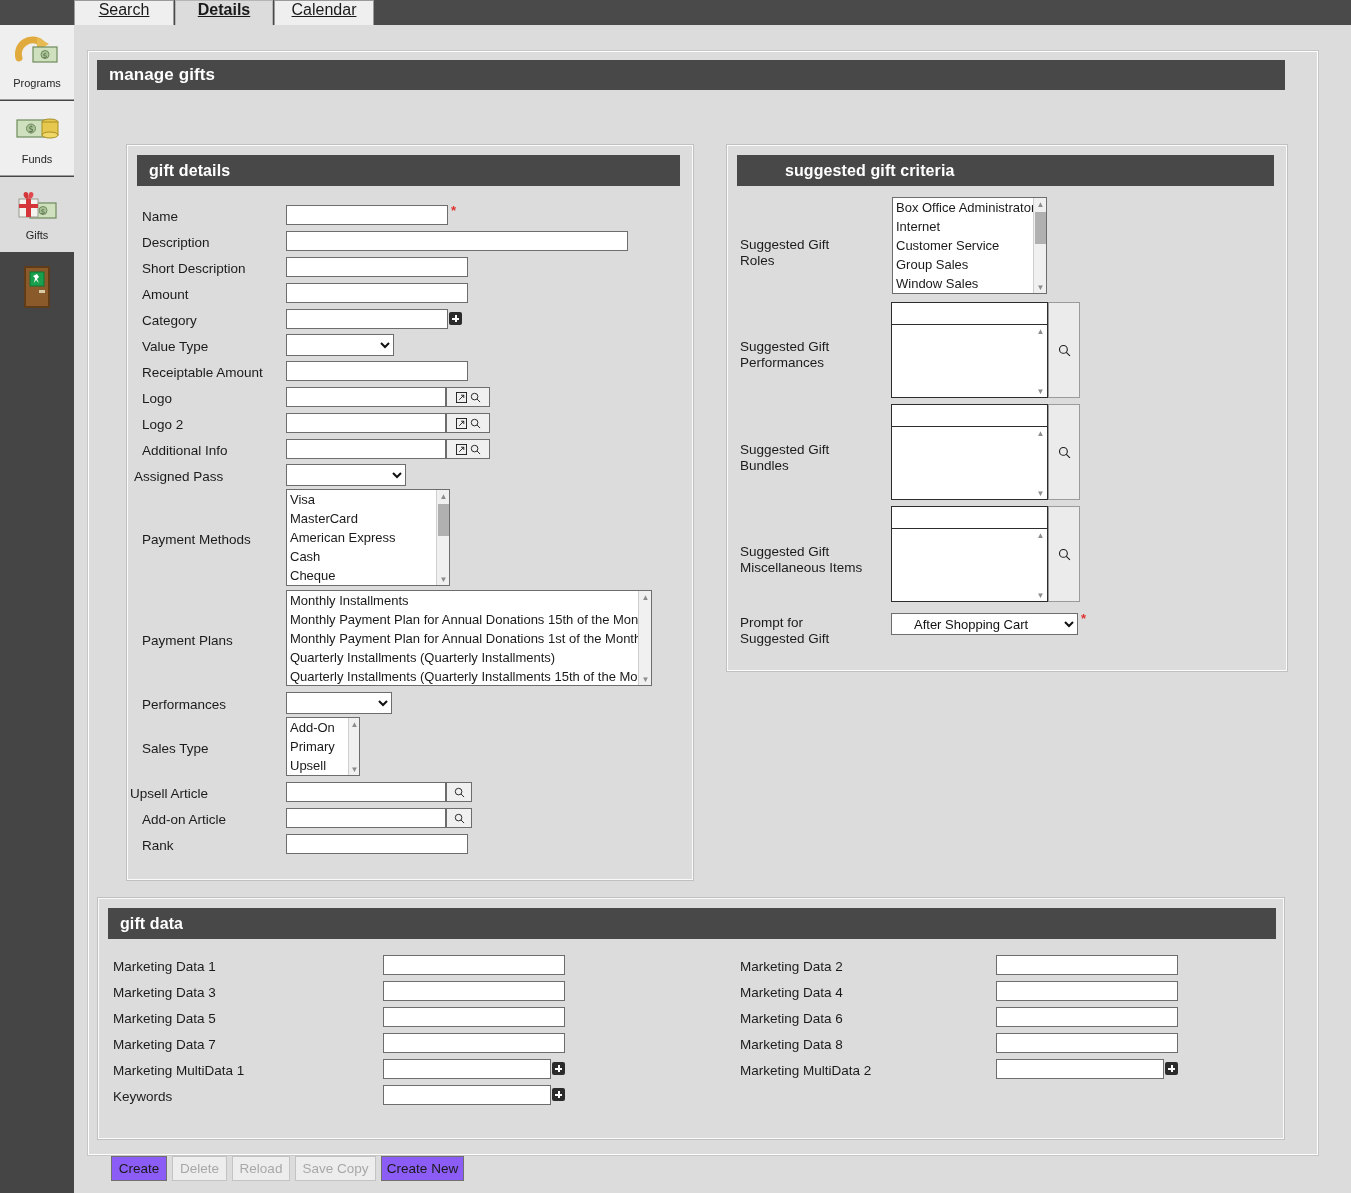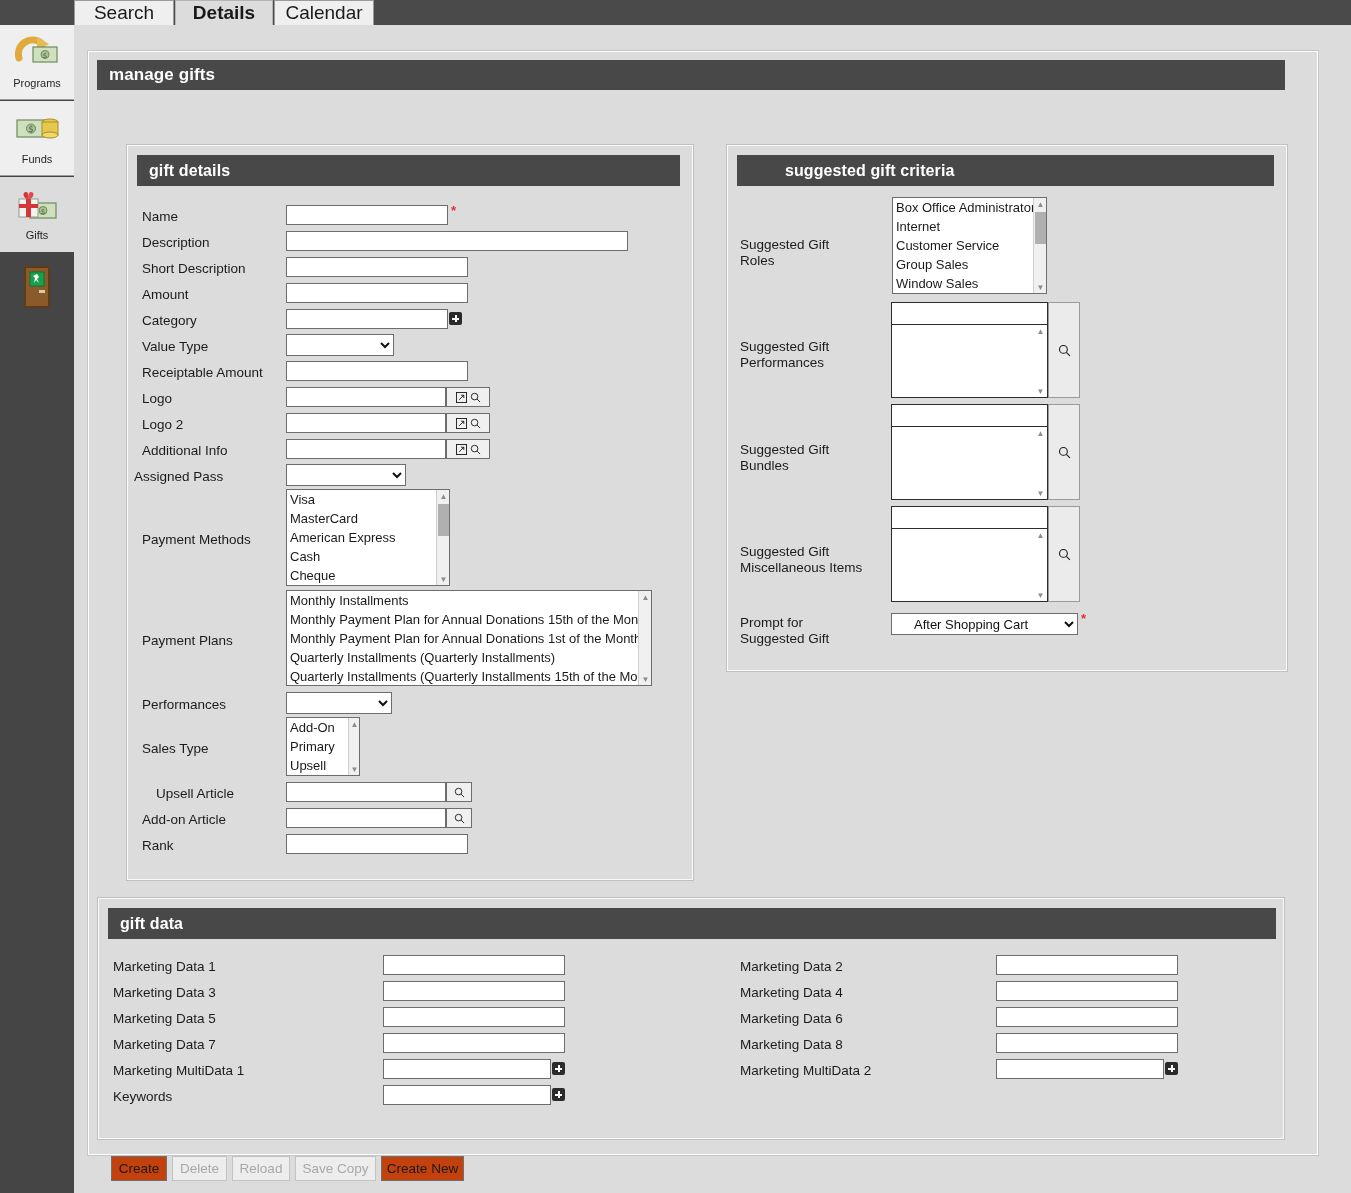--- a/index.html
+++ b/index.html
@@ -17,23 +17,24 @@
   
   #tabstrip {
     position: absolute; left: 0; top: 0; width: 1351px; height: 25px;
     background: #4a4a4a;
   }
   .tab {
     position: absolute; top: 0; height: 25px;
     background: #efefef;
     border: 1px solid #9a9a9a;
     border-bottom: none;
-    display: flex; align-items: center; justify-content: center;
-    font-size: 19px; color: #1a1a1a;
+    display: flex; justify-content: center;
+    font-size: 16px; color: #1a1a1a;
     cursor: pointer;
+    text-decoration: underline;
   }
   .tab.active {
     background: #dcdcdc;
     font-weight: bold;
     border-color: #b5b5b5;
   }
 
   
   #rail {
     position: absolute; left: 0; top: 25px; width: 74px; height: 1168px;
@@ -187,21 +188,21 @@
     position: absolute; top: 0;
     background: #ebebeb; border: 1px solid #9a9a9a;
     display: flex; align-items: center; justify-content: center;
     cursor: pointer;
   }
 
   
   .btn {
     position: absolute;
     height: 25px;
-    background: #c2410c;
+    background: #8b5cf6;
     border: 1px solid #707070;
     font-family: "Liberation Sans", sans-serif;
     font-size: 13.5px;
     color: #1a1a1a;
     cursor: pointer;
     display: flex; align-items: center; justify-content: center;
   }
   .btn.dis {
     color: #a8a8a8;
     border-color: #c3c3c3;
@@ -303,21 +304,21 @@
       <div class="lbl" style="left:15px; top:194px;">Value Type</div>
       <div class="lbl" style="left:15px; top:220px;">Receiptable Amount</div>
       <div class="lbl" style="left:15px; top:246px;">Logo</div>
       <div class="lbl" style="left:15px; top:272px;">Logo 2</div>
       <div class="lbl" style="left:15px; top:298px;">Additional Info</div>
       <div class="lbl" style="left:7px; top:324px;">Assigned Pass</div>
       <div class="lbl" style="left:15px; top:387px;">Payment Methods</div>
       <div class="lbl" style="left:15px; top:488px;">Payment Plans</div>
       <div class="lbl" style="left:15px; top:552px;">Performances</div>
       <div class="lbl" style="left:15px; top:596px;">Sales Type</div>
-      <div class="lbl" style="left:29px; top:641px;">Upsell Article</div>
+      <div class="lbl" style="left:3px; top:641px;">Upsell Article</div>
       <div class="lbl" style="left:15px; top:667px;">Add-on Article</div>
       <div class="lbl" style="left:15px; top:693px;">Rank</div>
 
       <input class="tb" style="left: 159px; top: 60px; width: 162px;" value="">
       <div class="req" style="left:324px; top:58px;">*</div>
 
       <input class="tb" style="left: 159px; top: 86px; width: 342px;" value="">
       <input class="tb" style="left: 159px; top: 112px; width: 182px;" value="">
       <input class="tb" style="left: 159px; top: 138px; width: 182px;" value="">
 

